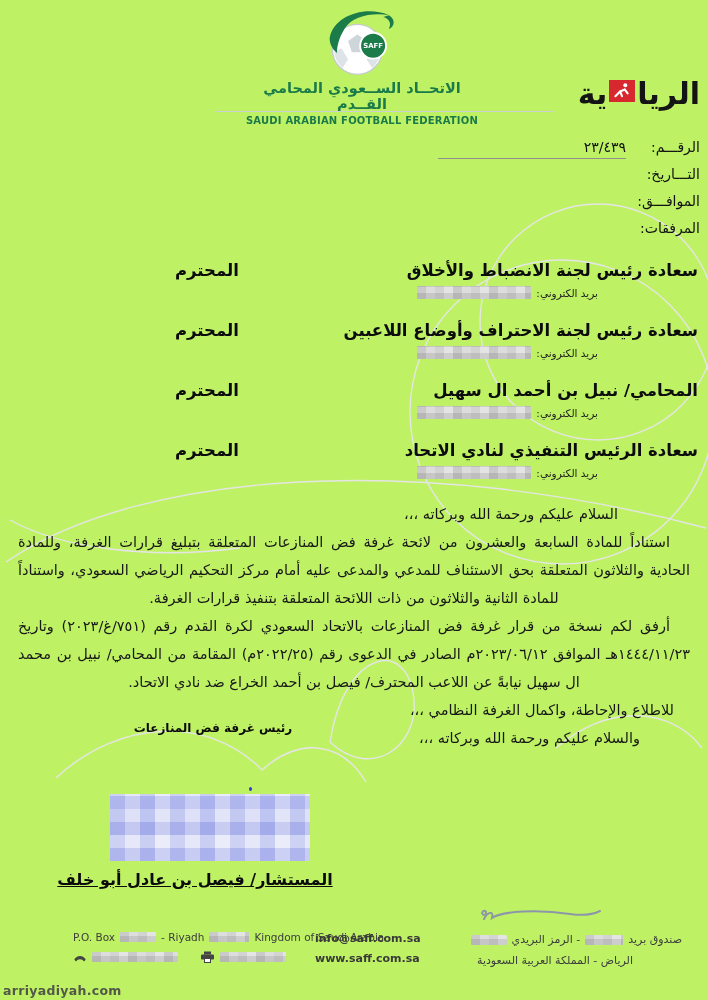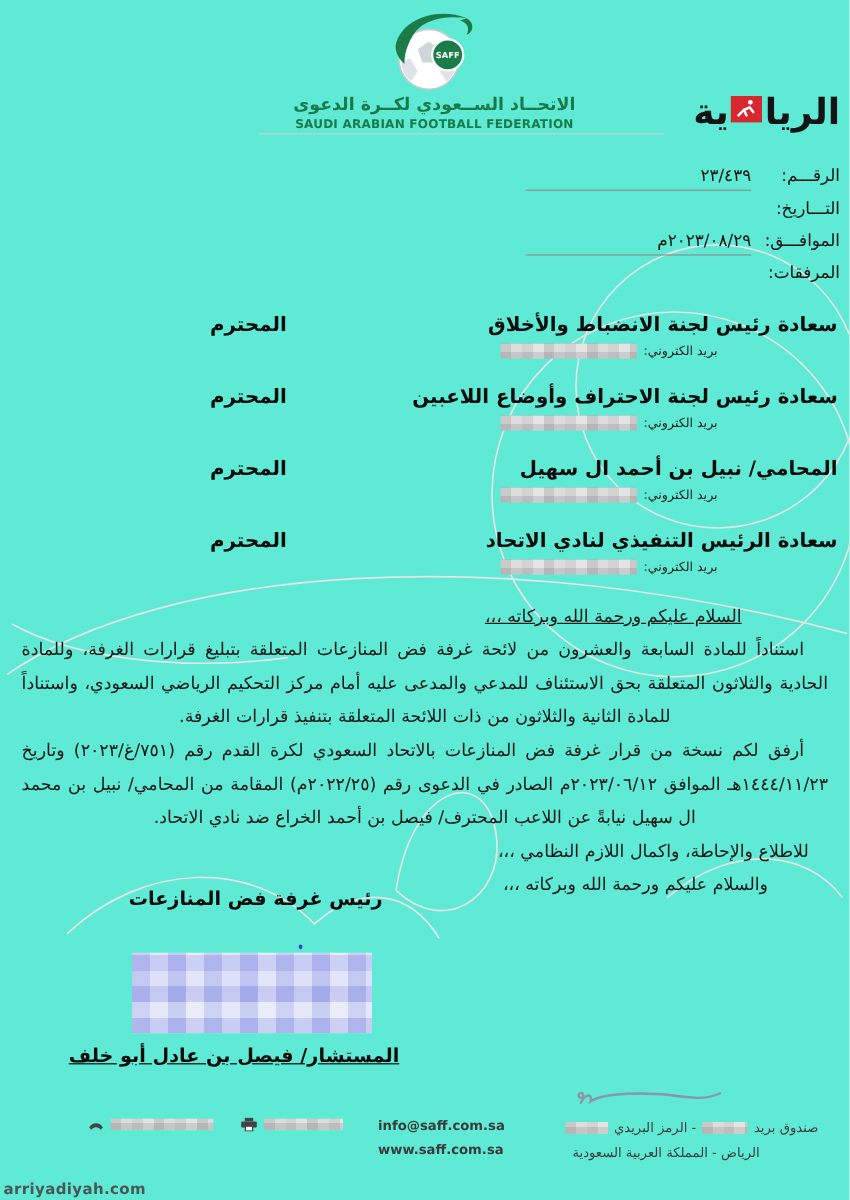--- a/index.html
+++ b/index.html
@@ -1,16 +1,16 @@
 <!DOCTYPE html>
 <html><head>
 <meta charset="utf-8">
 <style>
   html,body{margin:0;padding:0;background:#fff;}
-  .page{position:relative;width:708px;height:1000px;background:#5eead4;overflow:hidden;
+  .page{position:relative;width:708px;height:1000px;background:#bef264;overflow:hidden;
         font-family:"DejaVu Sans",sans-serif;color:#161616;}
   .watermark{position:absolute;left:0;top:0;z-index:0;}
   .layer{position:relative;z-index:1;}
 
   
   .saff-block{position:absolute;top:5px;left:244px;width:236px;text-align:center;color:#1a7a4a;}
   .saff-emblem{display:block;margin:0 auto;}
   .saff-ar{font-size:14.5px;font-weight:bold;margin-top:1px;direction:rtl;}
   .saff-en{font-size:10px;font-weight:bold;margin-top:3px;letter-spacing:.2px;}
   .header-rule{position:absolute;top:111px;left:215px;width:338px;height:1px;background:#ccd1d5;}
@@ -34,28 +34,28 @@
   .blur{background:
      repeating-linear-gradient(0deg, rgba(110,110,110,.18) 0 6px, rgba(255,255,255,.08) 6px 12px),
      repeating-linear-gradient(90deg,#c6c6c6 0 9px,#dadada 9px 18px,#cfcfcf 18px 27px,#e2e2e2 27px 36px);
      border-radius:1px;}
   .email-blur{width:114px;height:13px;}
 
   
   .body{position:absolute;top:500px;right:18px;width:672px;direction:rtl;font-size:14.5px;
         line-height:28px;color:#171717;}
   .body p{margin:0;}
-  .sal{text-indent:72px;text-decoration:underline;}
+  .sal{text-indent:72px;}
   .para{text-align:justify;text-align-last:center;text-indent:20px;}
   .c1{text-indent:16px;}
   .c2{text-indent:50px;}
 
   
-  .sig-title{position:absolute;top:739px;left:95px;width:236px;text-align:center;font-weight:bold;
-             font-size:16px;direction:rtl;color:#0b0b0b;}
+  .sig-title{position:absolute;top:721px;left:95px;width:236px;text-align:center;font-weight:bold;
+             font-size:12px;direction:rtl;color:#0b0b0b;}
   .sig-mark{position:absolute;top:787px;left:249px;width:3px;height:4px;background:#2b3bd0;border-radius:50%;}
   .sig-blur{position:absolute;top:794px;left:110px;width:200px;height:67px;background-color:#edeffa;
      background-image:
        repeating-linear-gradient(0deg, rgba(130,140,230,.28) 0 13px, rgba(236,238,250,.30) 13px 26px, rgba(86,96,214,.22) 26px 39px, rgba(205,210,244,.25) 39px 52px),
        repeating-linear-gradient(90deg, rgba(99,110,220,.32) 0 15px, rgba(175,181,240,.16) 15px 30px, rgba(116,127,226,.42) 30px 45px, rgba(214,218,247,.18) 45px 60px);}
   .sig-name{position:absolute;top:870px;left:50px;width:290px;text-align:center;font-weight:bold;
             font-size:16px;direction:rtl;color:#0b0b0b;text-decoration:underline;}
 
   
   .f-en{position:absolute;top:929px;left:73px;font-size:10.5px;color:#3c3c3c;}
@@ -93,21 +93,21 @@
       <svg class="saff-emblem" width="84" height="74" viewBox="0 0 90 80">
         <circle cx="40" cy="48" r="27" fill="#ffffff" stroke="#c5cbce" stroke-width="1.5"></circle>
         <path d="M40 32 l10 7 -4 12 -12 0 -4 -12 z" fill="#cfd6da"></path>
         <path d="M15 50 a25 25 0 0 0 9 18 l6 -9 -7 -12 z" fill="#dde3e6"></path>
         <path d="M65 50 a25 25 0 0 1 -9 18 l-6 -9 7 -12 z" fill="#dde3e6"></path>
         <path d="M10 36 C14 12 48 0 74 11 C56 8 34 12 26 26 C20 36 18 44 18 52 C13 48 10 42 10 36 Z" fill="#1c7c49"></path>
         <path d="M74 11 C81 15 81 23 74 26 C77 20 75 15 68 13 Z" fill="#1c7c49"></path>
         <circle cx="57" cy="44" r="14" fill="#1c7c49" stroke="#ffffff" stroke-width="2"></circle>
         <text x="57" y="47" font-size="7.5" fill="#ffffff" text-anchor="middle" font-weight="bold">SAFF</text>
       </svg>
-      <div class="saff-ar">الاتحــاد الســعودي لكــرة الدعوى</div>
+      <div class="saff-ar">الاتحــاد الســعودي المحامي القــدم</div>
       <div class="saff-en">SAUDI ARABIAN FOOTBALL FEDERATION</div>
     </div>
     <div class="header-rule"></div>
 
     <div class="press-logo">
       <span>الريا</span>
       <span class="runner-box">
         <svg width="20" height="17" viewBox="0 0 20 18">
           <circle cx="13.5" cy="3.5" r="2.1" fill="#fff"></circle>
           <g stroke="#fff" stroke-width="2.2" fill="none" stroke-linecap="round">
@@ -123,21 +123,20 @@
     <div class="ref">
       <div class="ref-row">
         <span class="ref-label">الرقـــم:</span>
         <span class="ref-value">٢٣/٤٣٩</span>
       </div>
       <div class="ref-row">
         <span class="ref-label">التـــاريخ:</span>
       </div>
       <div class="ref-row">
         <span class="ref-label">الموافـــق:</span>
-        <span class="ref-value">٢٠٢٣/٠٨/٢٩م</span>
       </div>
       <div class="ref-row">
         <span class="ref-label">المرفقات:</span>
       </div>
     </div>
 
     <div class="recipients">
 
       <div class="rec">
         <div class="rec-top">
@@ -182,30 +181,37 @@
           <span class="blur email-blur"></span>
         </div>
       </div>
 
     </div>
 
     <div class="body">
       <p class="sal">السلام عليكم ورحمة الله وبركاته ،،،</p>
       <p class="para">استناداً للمادة السابعة والعشرون من لائحة غرفة فض المنازعات المتعلقة بتبليغ قرارات الغرفة، وللمادة الحادية والثلاثون المتعلقة بحق الاستئناف للمدعي والمدعى عليه أمام مركز التحكيم الرياضي السعودي، واستناداً للمادة الثانية والثلاثون من ذات اللائحة المتعلقة بتنفيذ قرارات الغرفة.</p>
       <p class="para">أرفق لكم نسخة من قرار غرفة فض المنازعات بالاتحاد السعودي لكرة القدم رقم (٧٥١/غ/٢٠٢٣) وتاريخ ١٤٤٤/١١/٢٣هـ الموافق ٢٠٢٣/٠٦/١٢م الصادر في الدعوى رقم (٢٠٢٢/٢٥م) المقامة من المحامي/ نبيل بن محمد ال سهيل نيابةً عن اللاعب المحترف/ فيصل بن أحمد الخراع ضد نادي الاتحاد.</p>
-      <p class="c1">للاطلاع والإحاطة، واكمال اللازم النظامي ،،،</p>
+      <p class="c1">للاطلاع والإحاطة، واكمال الغرفة النظامي ،،،</p>
       <p class="c2">والسلام عليكم ورحمة الله وبركاته ،،،</p>
     </div>
 
     <div class="sig-title">رئيس غرفة فض المنازعات</div>
     <div class="sig-mark"></div>
     <div class="sig-blur"></div>
     <div class="sig-name">المستشار/ فيصل بن عادل أبو خلف</div>
 
     <div class="f-en">
+      <div class="f-row">
+        <span>P.O. Box</span>
+        <span class="blur f-blur" style="width:36px"></span>
+        <span>- Riyadh</span>
+        <span class="blur f-blur" style="width:40px"></span>
+        <span>Kingdom of Saudi Arabia</span>
+      </div>
       <div class="f-row">
         <svg width="14" height="12" viewBox="0 0 16 12">
           <path d="M1.5 9 C4 3.5, 12 3.5, 14.5 9 L12.5 11 C10.5 7.8, 5.5 7.8, 3.5 11 Z" fill="#444"></path>
         </svg>
         <span class="blur f-blur" style="width:86px"></span>
         <span style="width:12px"></span>
         <svg width="15" height="12" viewBox="0 0 15 12">
           <g fill="#444">
             <rect x="4" y="0.5" width="7" height="3"></rect>
             <rect x="1" y="3.5" width="13" height="5" rx="1"></rect>

